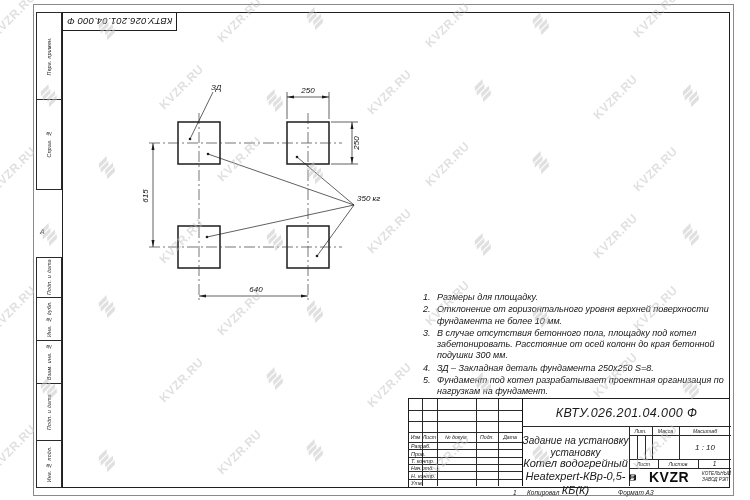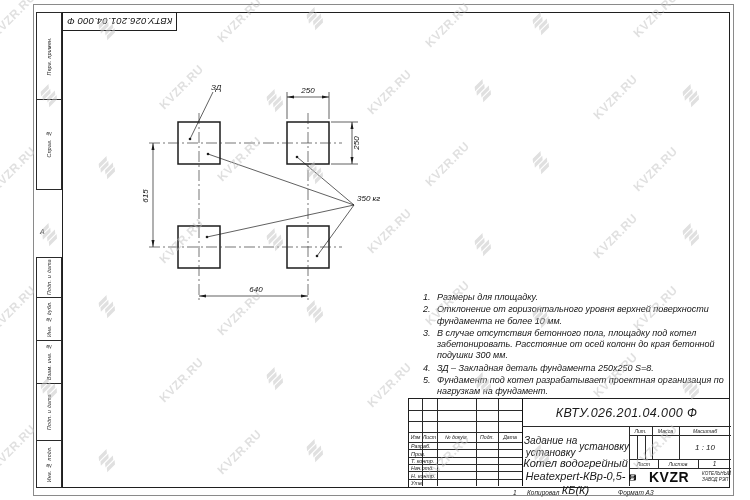--- a/index.html
+++ b/index.html
@@ -28,21 +28,21 @@
   .note .t { flex:1; }
 
   
   #tb { left:408px; top:398px; width:322px; height:90px; border:1.6px solid #1f1f1f; }
   .hl { position:absolute; height:1px; background:#2a2a2a; }
   .vl { position:absolute; width:1px; background:#2a2a2a; }
   .vl.thick, .hl.thick { background:#111; }
   .tb-txt { position:absolute; color:#1a1a1a; display:flex; align-items:center; justify-content:center; text-align:center; }
   .it { font-style:italic; }
   #tb-docnum { left:113px; top:0; width:209px; height:27px; font-size:12.5px; font-style:italic; letter-spacing:.4px; }
-  #tb-title { left:113px; top:27px; width:107px; height:42px; font-size:10px; font-style:italic; line-height:1.25; flex-direction:row; }
+  #tb-title { left:113px; top:27px; width:107px; height:42px; font-size:10px; font-style:italic; line-height:1.25; flex-direction:column; }
   #tb-product { left:113px; top:69px; width:107px; height:18px; font-size:11px; font-style:italic; line-height:1.2; flex-direction:column; }
   .tb-small { font-size:5.2px; font-style:italic; }
   .tb-rowlab { position:absolute; left:2px; font-size:5.4px; font-style:italic; color:#1a1a1a; }
   #tb-logo { left:220px; top:69px; width:102px; height:18px; display:flex; align-items:center; justify-content:center; gap:13px; }
   #tb-logo .kvzr { font-size:14px; font-weight:bold; letter-spacing:.5px; color:#0d0d0d; }
   #tb-logo .sub { font-size:4.6px; font-style:italic; line-height:1.25; color:#222; text-align:left; }
 
   
   .belowtxt { font-size:6.5px; font-style:italic; color:#222; }
 

